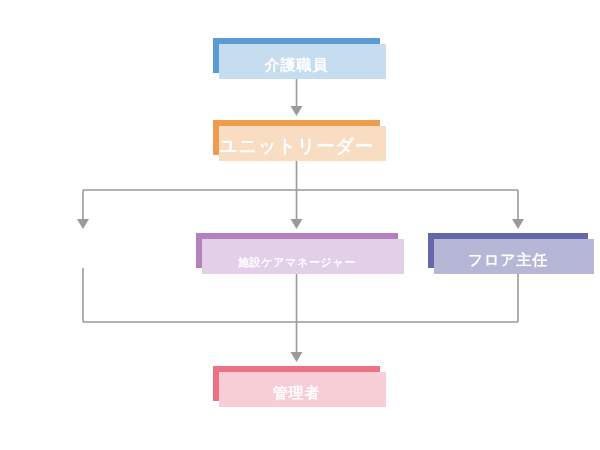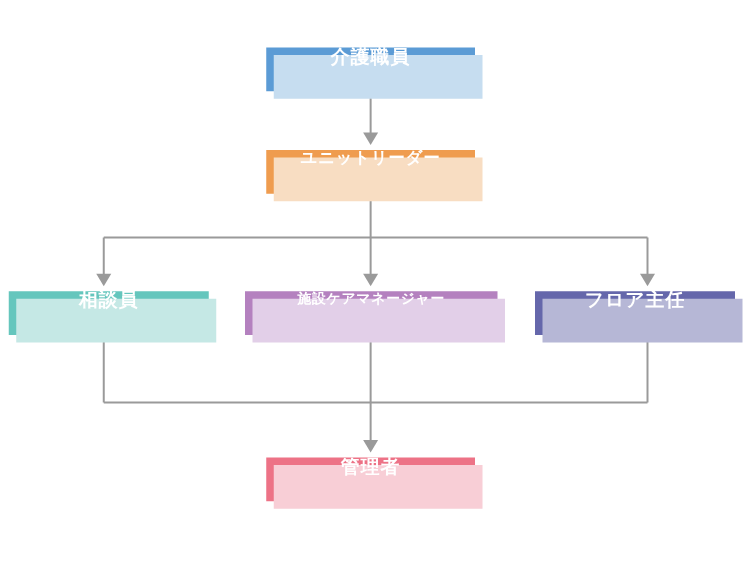--- a/index.html
+++ b/index.html
@@ -23,21 +23,21 @@
     left: 0;
     top: 0;
     width: 600px;
     height: 450px;
     pointer-events: none;
   }
   .node {
     position: absolute;
     box-sizing: border-box;
     display: flex;
-    align-items: flex-start;
+    align-items: flex-end;
     justify-content: center;
     color: #ffffff;
     font-weight: bold;
     letter-spacing: 0.06em;
     white-space: nowrap;
     z-index: 2;
   }
   .node .shadow {
     position: absolute;
     left: 6px;
@@ -85,29 +85,25 @@
       <polygon points="512,219 524,219 518,229"></polygon>
       <polygon points="290.5,352 302.5,352 296.5,362"></polygon>
     </g>
   </svg>
 
   <div class="node" style="left:213px; top:38px; width:167px; height:35px; background:#5b9bd5; font-size:15px;">
     <span class="shadow" style="background:#c6ddf0;"></span>
     <span class="label">介護職員</span>
   </div>
 
-  <div class="node" style="left:213px; top:120px; width:167px; height:35px; background:#ef9c4f; font-size:13px;">
+  <div class="node" style="left:213px; top:120px; width:167px; height:35px; background:#ef9c4f; font-size:18px;">
     <span class="shadow" style="background:#f8ddc2;"></span>
     <span class="label">ユニットリーダー</span>
   </div>
 
-  <div class="node" style="left:7px; top:233px; width:160px; height:35px; background:#65c6bd; font-size:15px;">
-    <span class="shadow" style="background:#c5e8e5;"></span>
-    <span class="label">相談員</span>
-  </div>
 
   <div class="node" style="left:196px; top:233px; width:202px; height:35px; background:#b481bf; font-size:11px;">
     <span class="shadow" style="background:#e2cfe8;"></span>
     <span class="label">施設ケアマネージャー</span>
   </div>
 
   <div class="node" style="left:428px; top:233px; width:160px; height:35px; background:#6567ab; font-size:15px;">
     <span class="shadow" style="background:#b6b7d6;"></span>
     <span class="label">フロア主任</span>
   </div>

